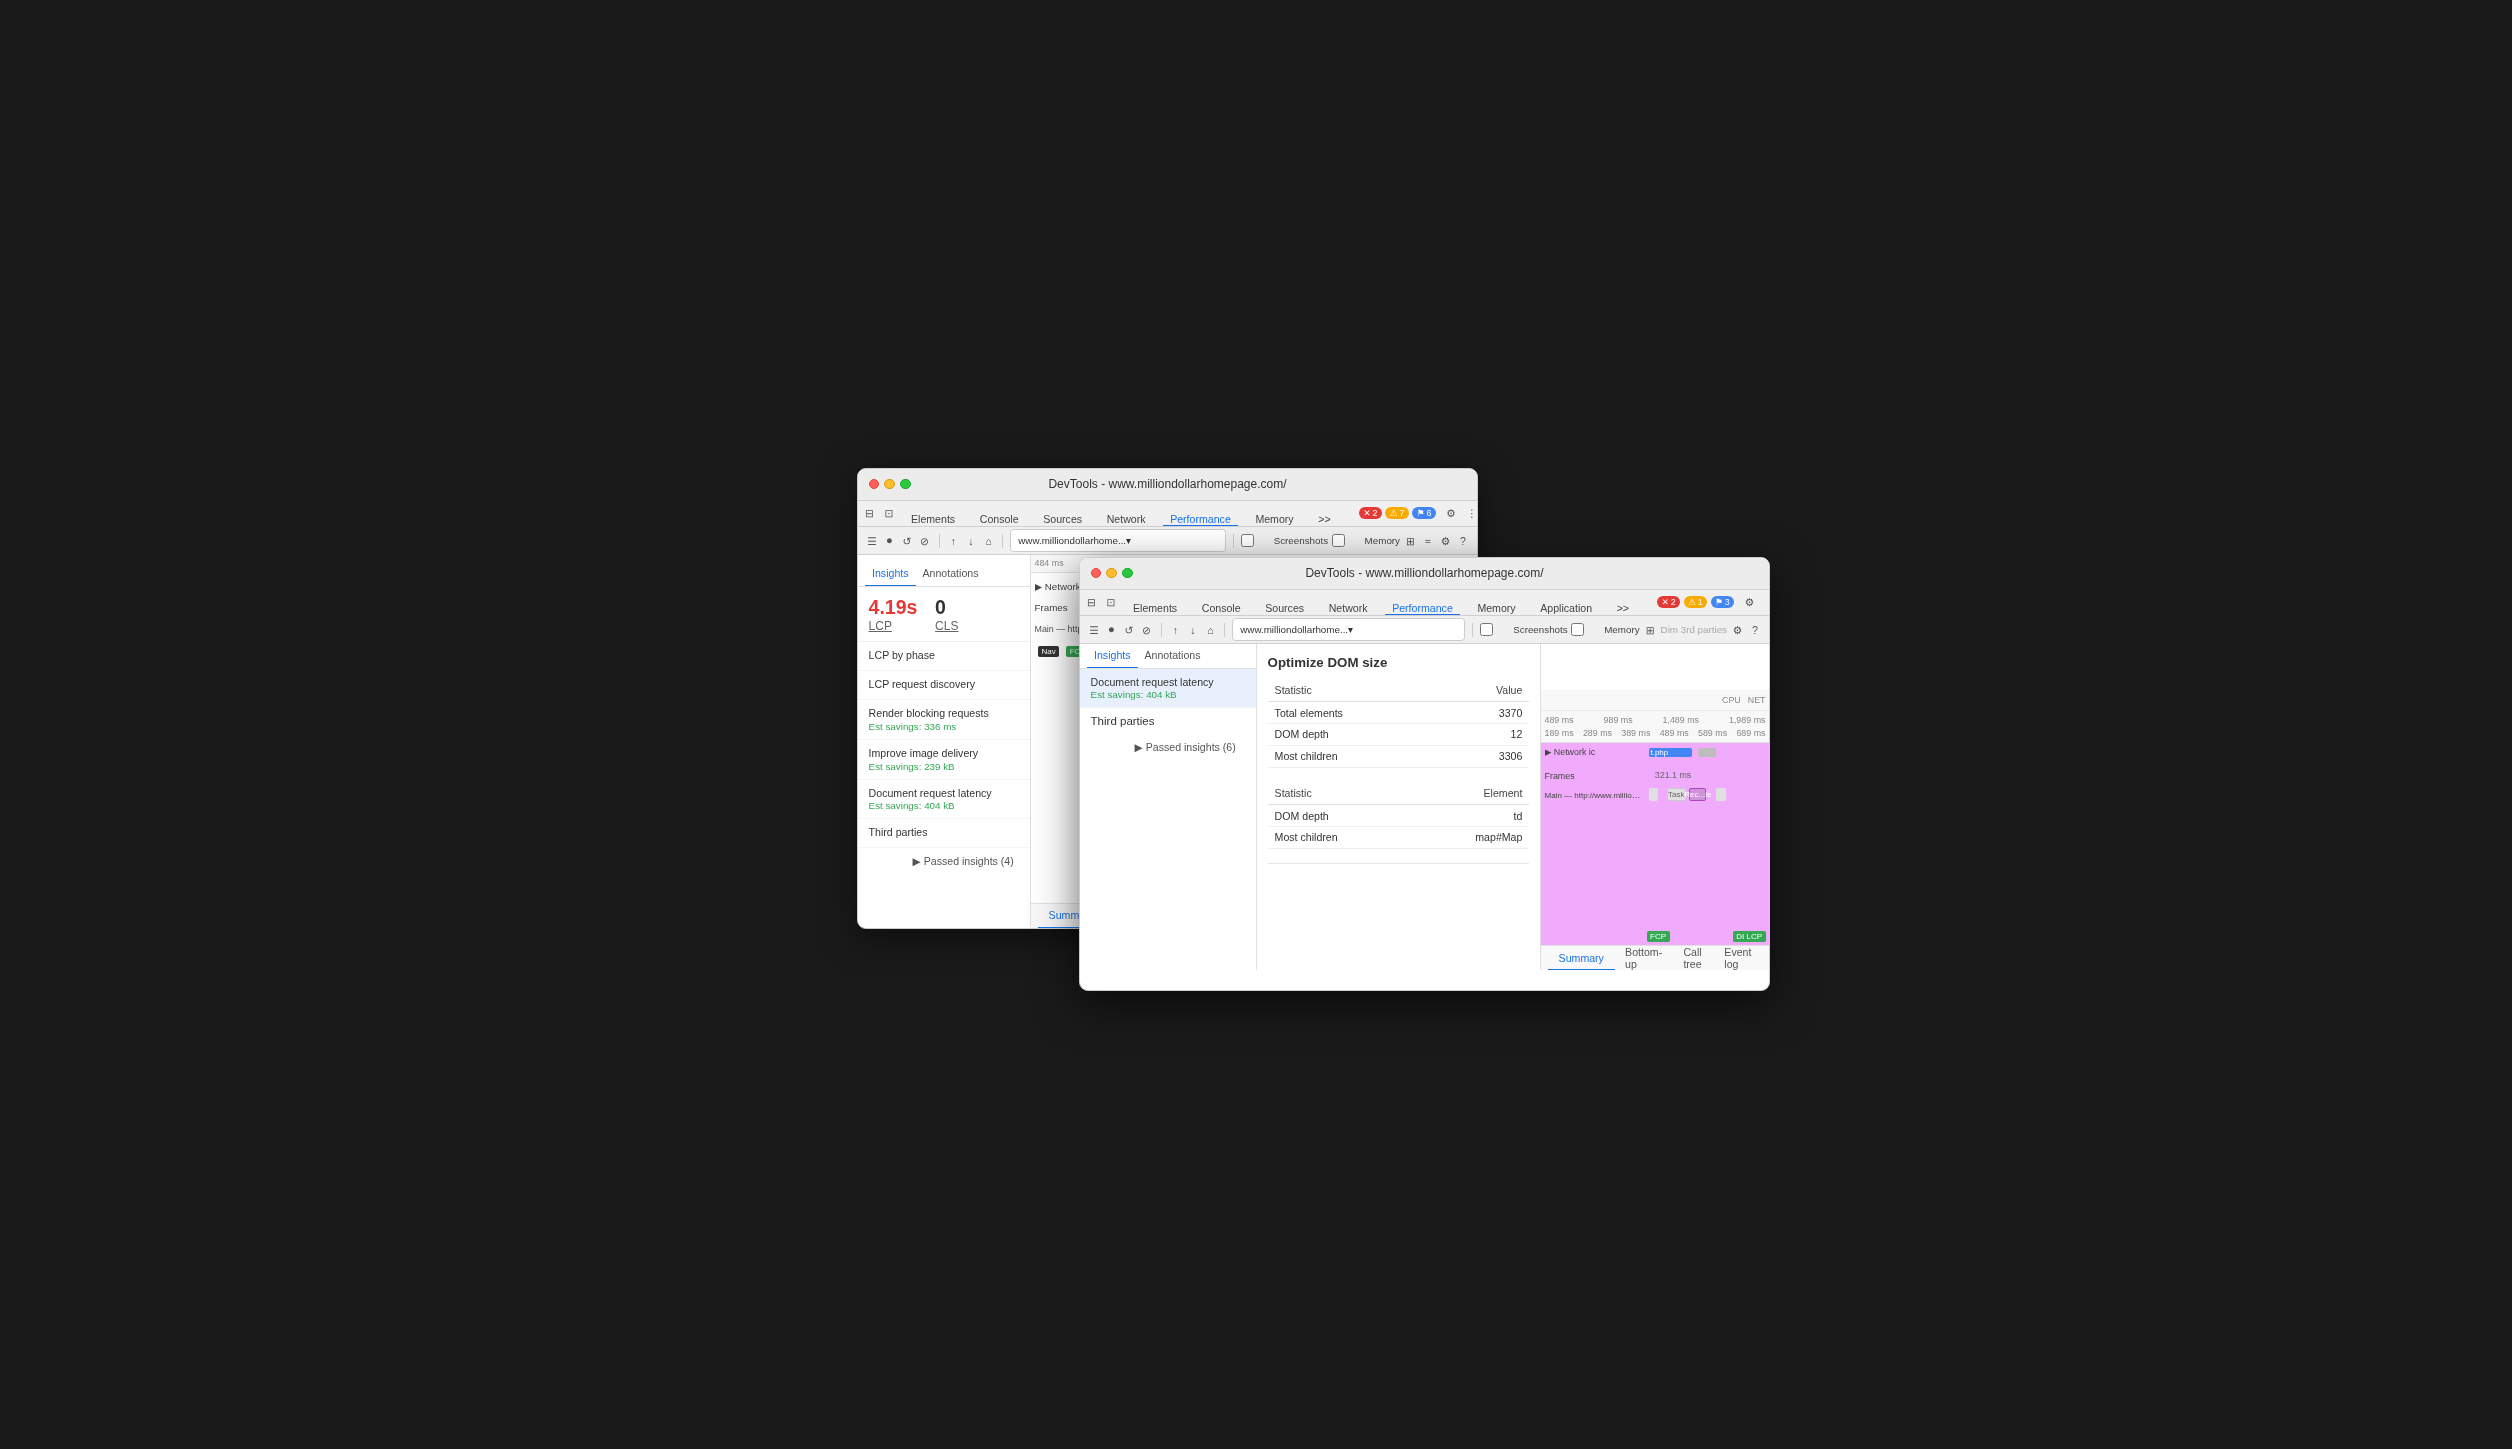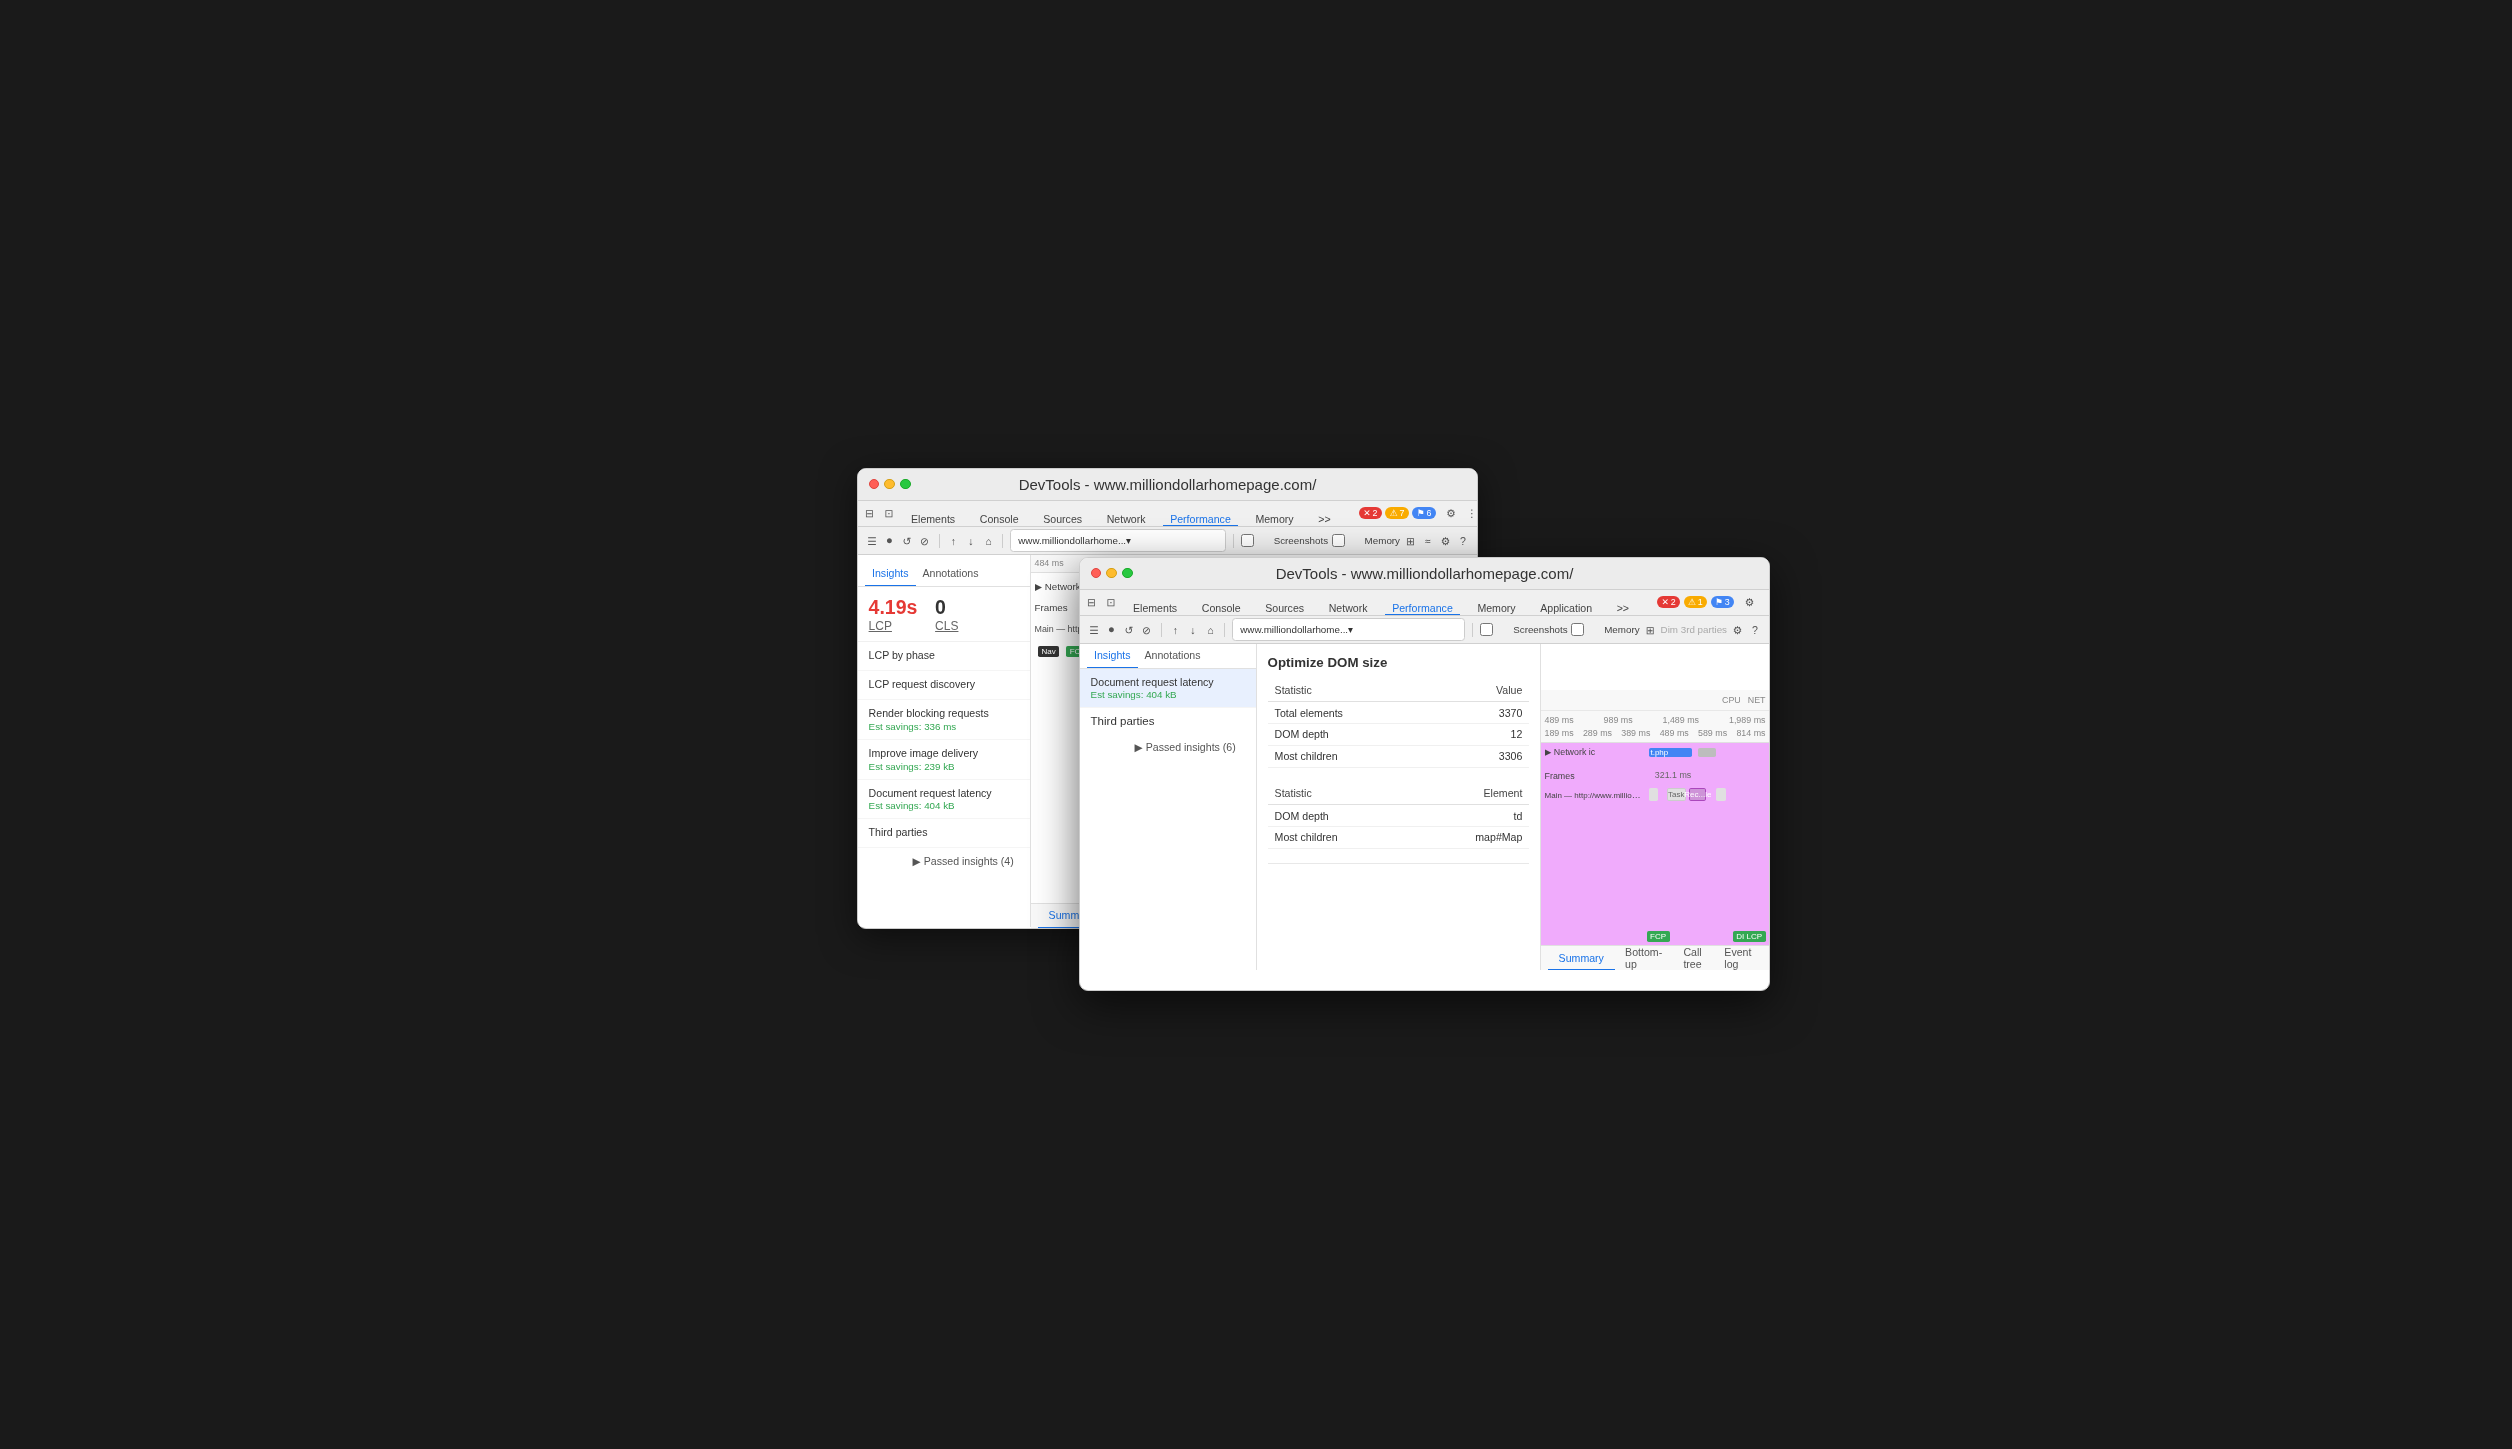--- a/index.html
+++ b/index.html
@@ -57,21 +57,21 @@
       display: flex;
       align-items: center;
       padding: 0 10.6px;
       position: relative;
     }
 
     .title-bar-title {
       position: absolute;
       left: 50%;
       transform: translateX(-50%);
-      font-size: 15px;
+      font-size: 12px;
       color: #333;
       font-weight: 500;
     }
 
     .traffic-lights {
       display: flex;
       gap: 5.3px;
       align-items: center;
     }
 
@@ -820,21 +820,21 @@
             <span>989 ms</span>
             <span>1,489 ms</span>
             <span>1,989 ms</span>
           </div>
           <div style="display:flex; justify-content:space-between; font-size:8.9px; color:#888; padding: 1.8px 0;">
             <span>189 ms</span>
             <span>289 ms</span>
             <span>389 ms</span>
             <span>489 ms</span>
             <span>589 ms</span>
-            <span>814 ms</span>
+            <span>689 ms</span>
           </div>
         </div>
 
         <div style="padding: 3.5px 0;">
 
           <div style="display:flex; align-items:flex-start; height:19.5px; padding: 0 3.5px;">
             <div style="width:98px; font-size:8.9px; color:#444; overflow:hidden; text-overflow:ellipsis; white-space:nowrap;">
               <span>▶ Network ic</span>
             </div>
             <div style="flex:1; position:relative; height:12.4px;">

